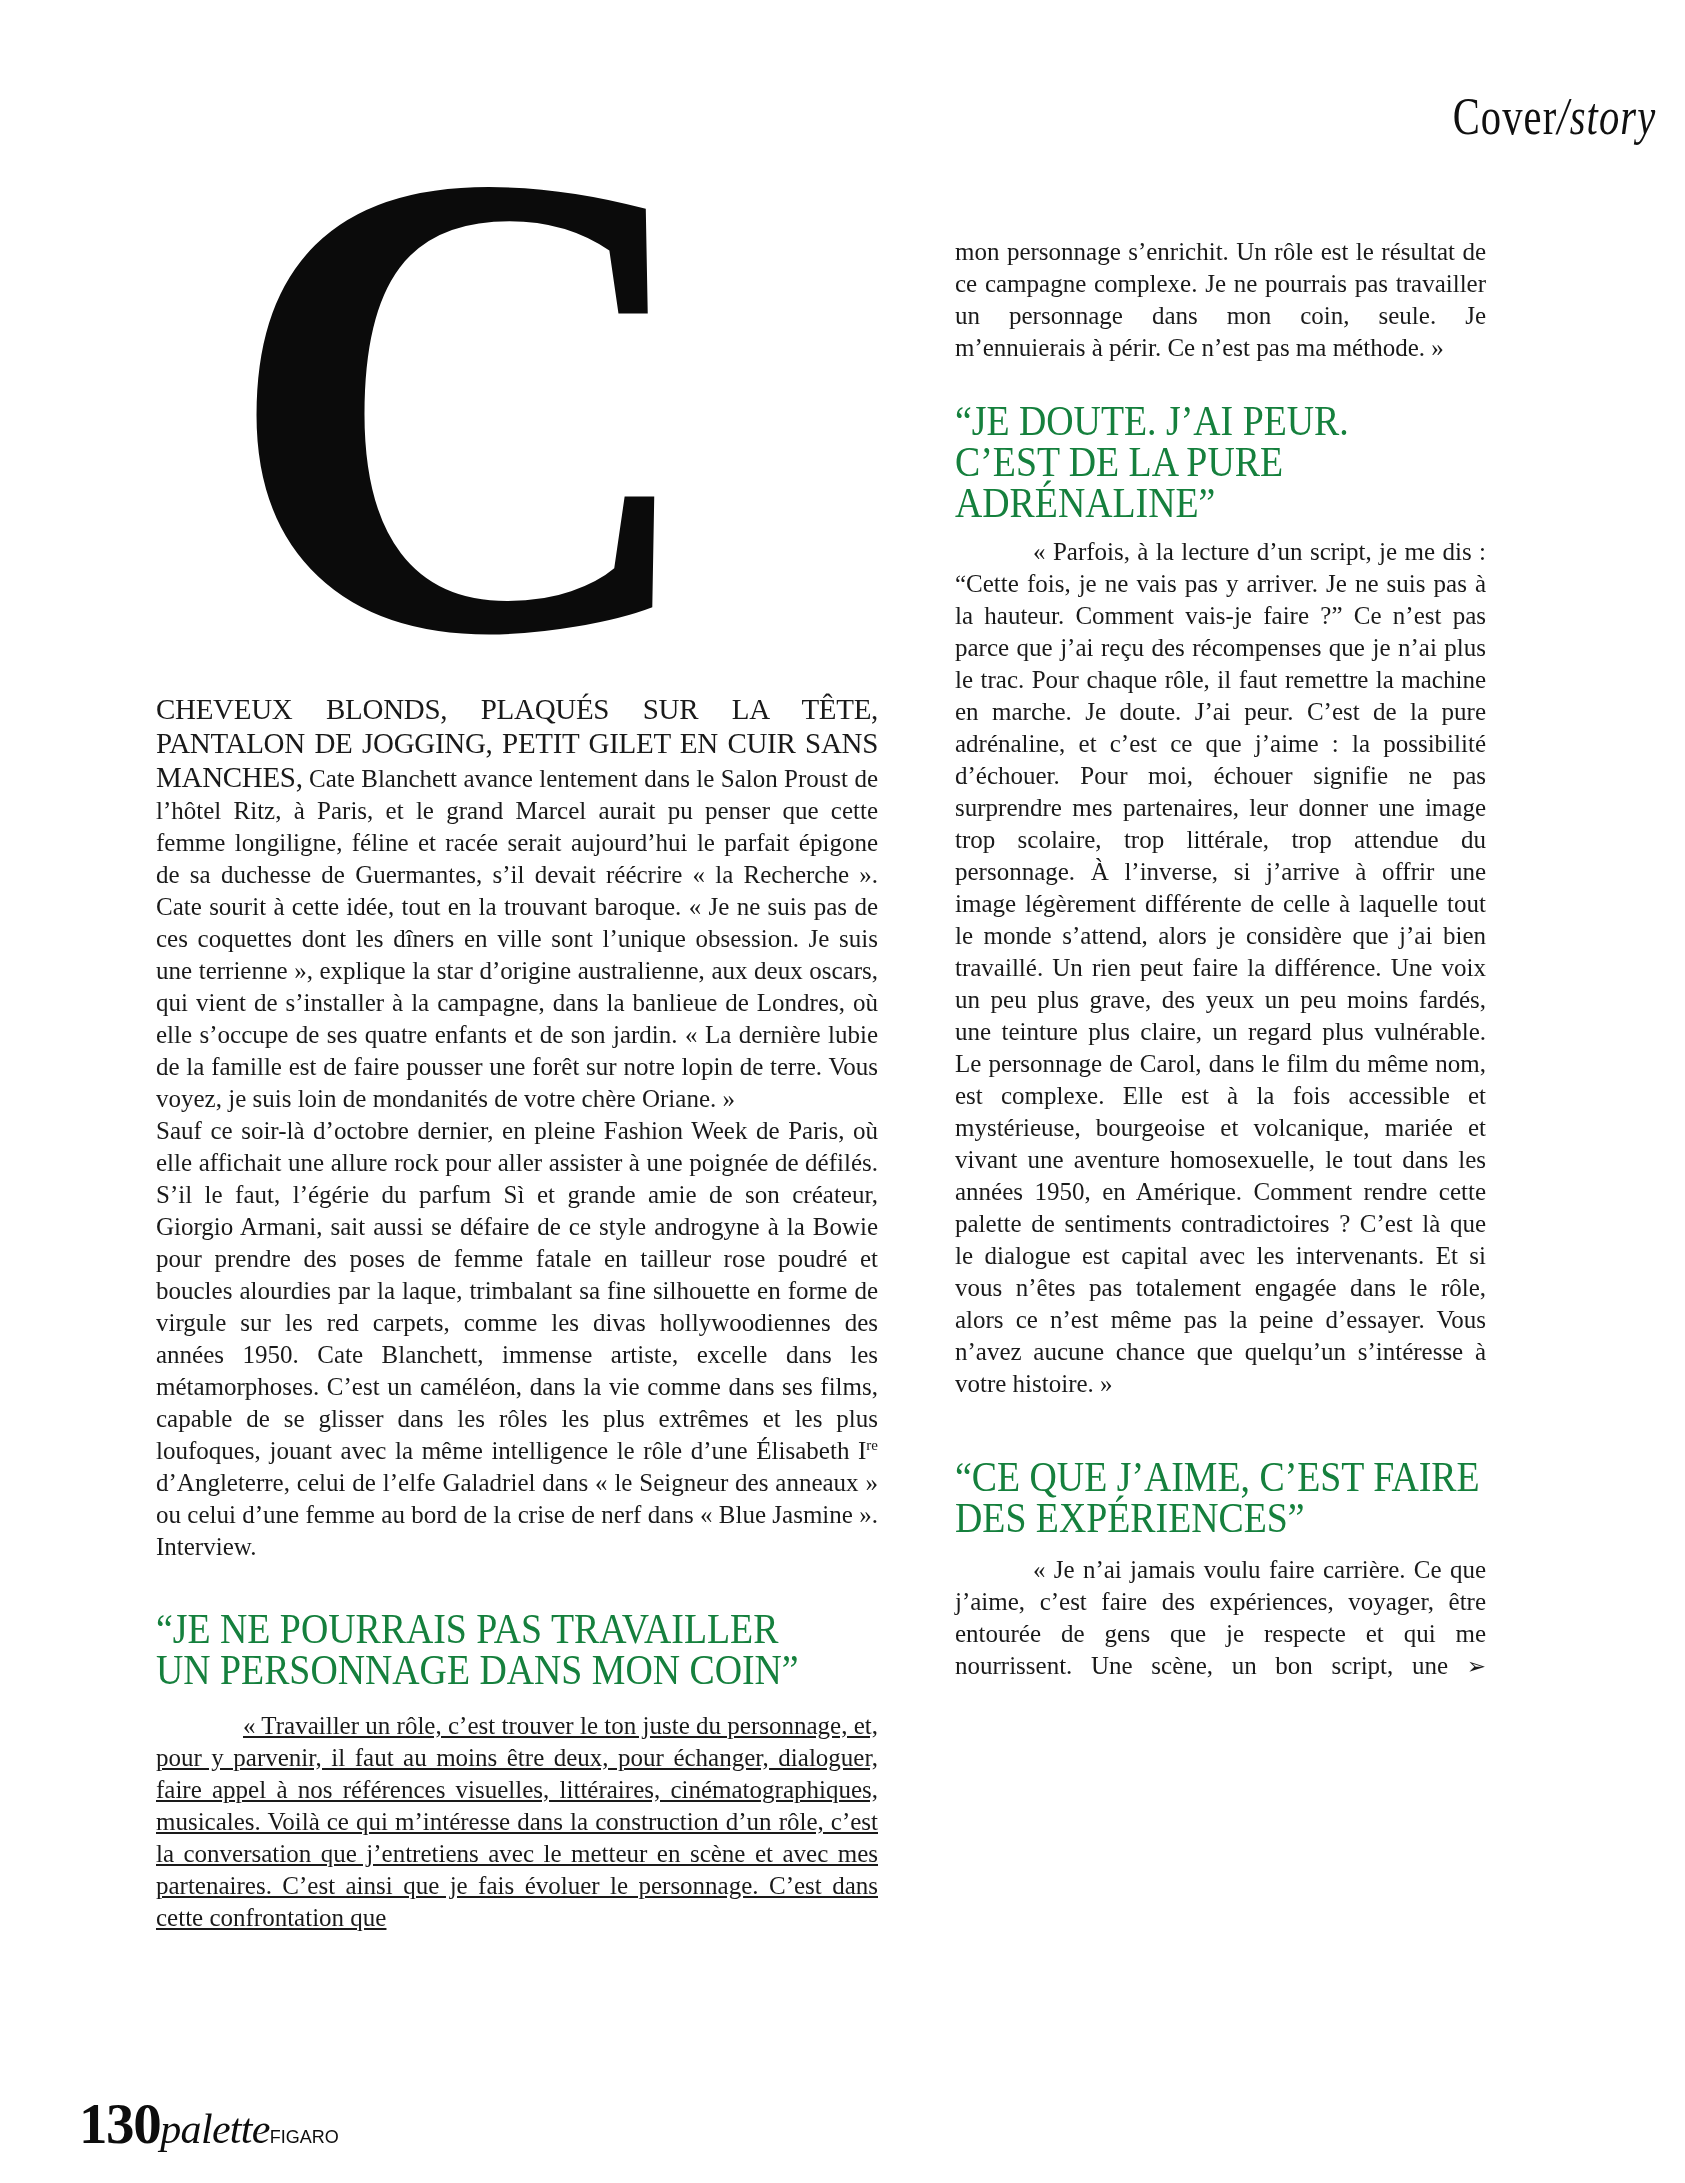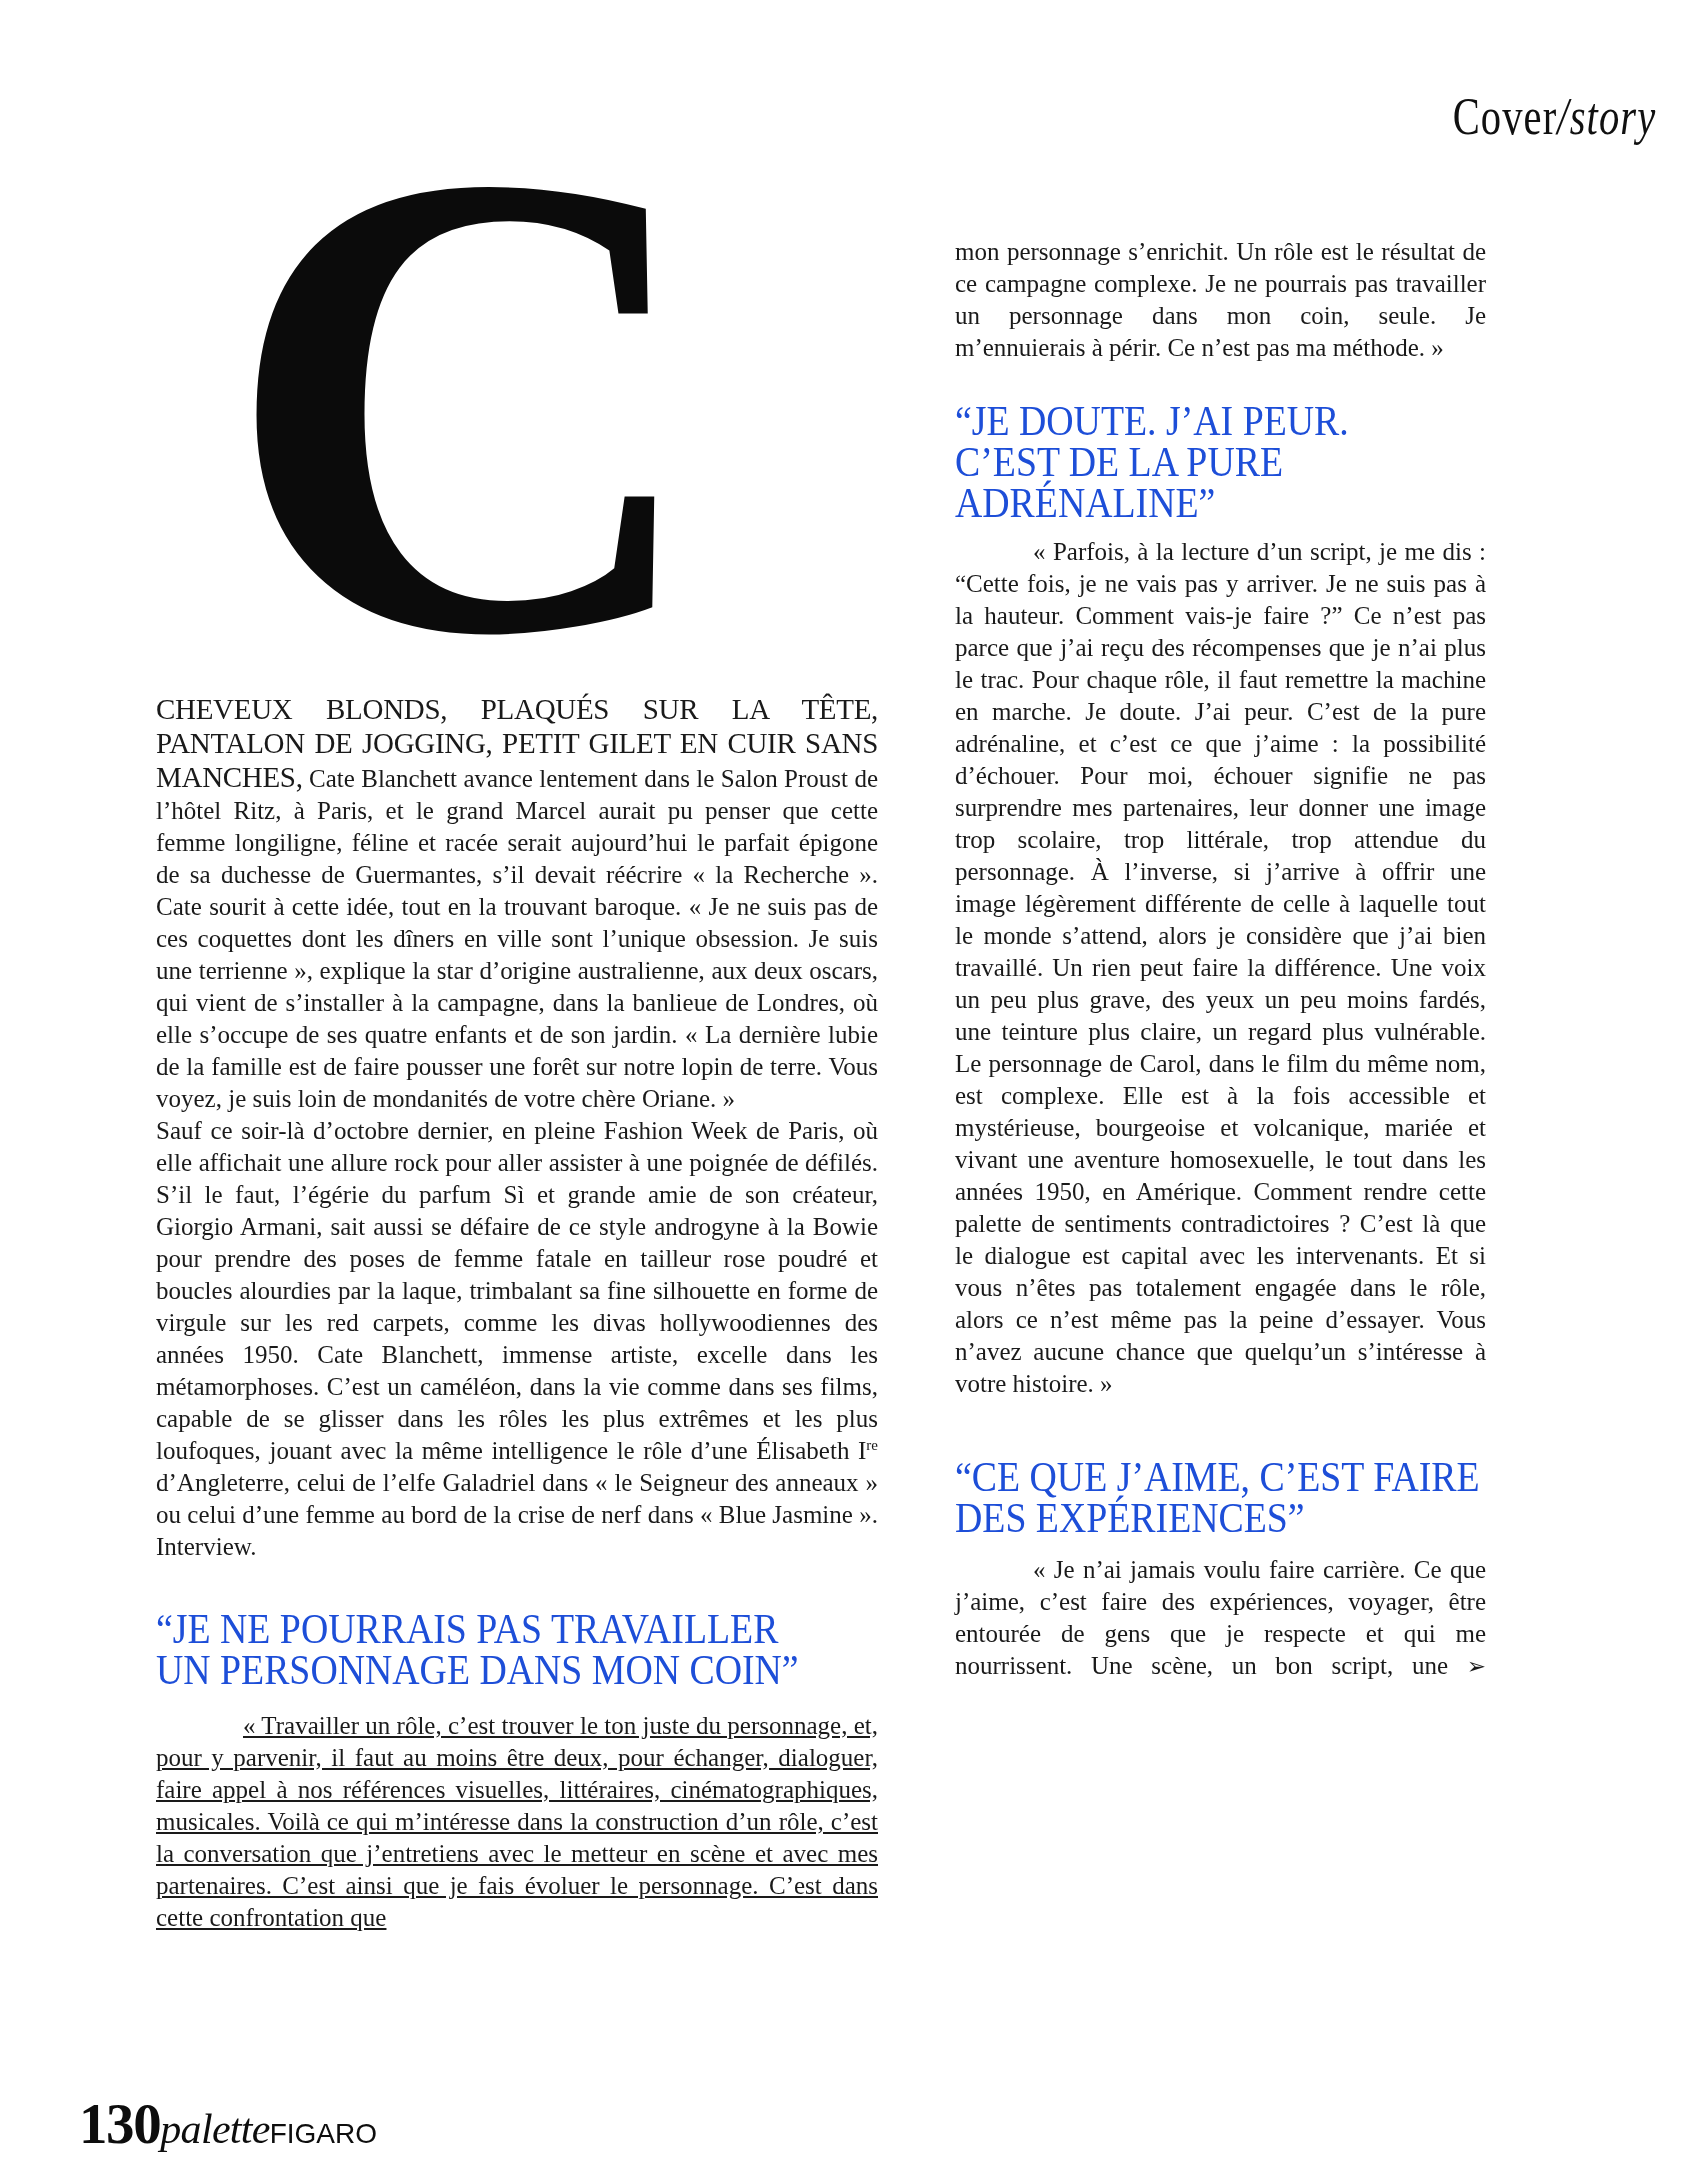--- a/index.html
+++ b/index.html
@@ -52,21 +52,21 @@
   .col-right { left:955px; top:236px;  width:531px;  }
 
   .caps-lead { font-size:29px; letter-spacing:-0.3px; }
 
   .indent-l { text-indent:87px;text-decoration:underline; }
   .indent-r { text-indent:78px; }
 
   .justify-last { text-align-last: justify; }
 
   
-  .subhead { white-space:nowrap; color:#1d4ed8;font-family:Liberation Serif, serif; }
+  .subhead { white-space:nowrap; color:#15803d;font-family:Liberation Serif, serif; }
   .subhead .line {
     display:block;
     font-size:42px; line-height:41px;
     transform:scaleX(0.9);
     transform-origin:left center;
     letter-spacing:0;
   }
   .subhead-left   { margin:46px 0 19px 0; }
   .subhead-right1 { margin:37px 0 12.2px 0; }
   .subhead-right2 { margin:57px 0 15px 0; }
@@ -79,21 +79,21 @@
   }
 
   
   .folio {
     position:absolute; left:79px; top:2092px;
     white-space:nowrap; line-height:63px;
     color:#0d0d0d;
   }
   .folio .num    { font-size:57px; font-weight:bold; letter-spacing:-1.4px; }
   .folio .madame { font-style:italic; font-size:42px; letter-spacing:-0.7px; }
-  .folio .figaro { font-family:"Liberation Sans", sans-serif; font-size:28px; letter-spacing:0; }
+  .folio .figaro { font-family:"Liberation Sans", sans-serif; font-size:18px; letter-spacing:0; }
 </style>
 </head>
 <body>
 
 <div class="page">
 
   <div class="runhead">
     <span class="runhead-inner"><span>Cover</span><span class="it">/story</span></span>
   </div>
 

